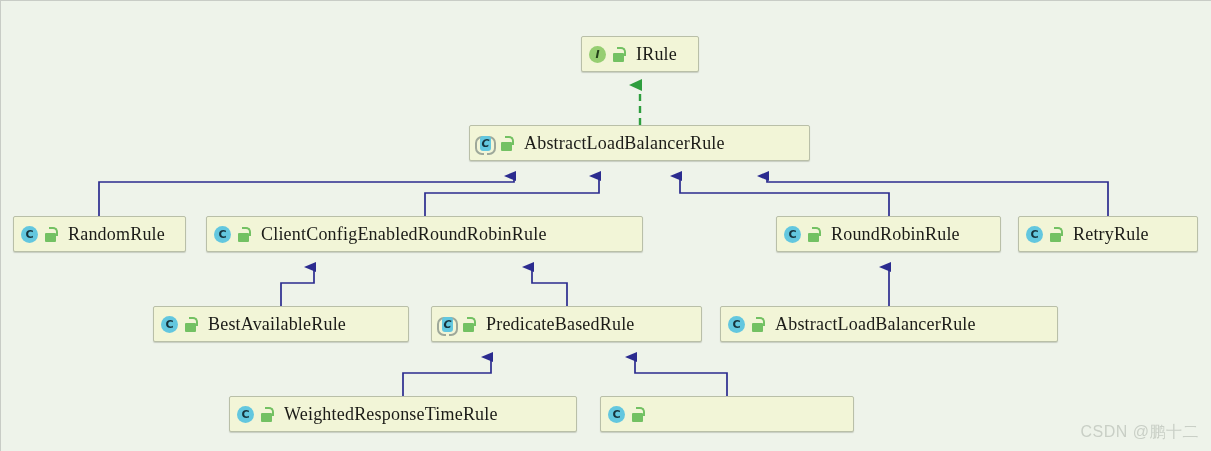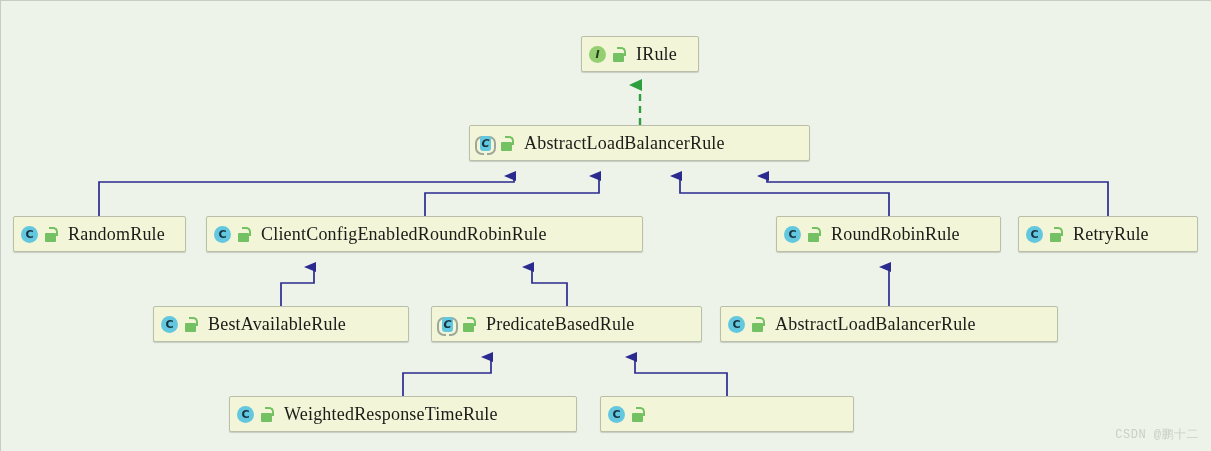--- a/index.html
+++ b/index.html
@@ -136,22 +136,22 @@
     height: 7px;
     border: 2px solid #73c163;
     border-bottom: none;
     border-left: none;
     border-radius: 0 5px 0 0;
   }
   .watermark {
     position: absolute;
     right: 12px;
     bottom: 8px;
-    font-family: Liberation Mono, monospace;
-    font-size: 12px;
+    font-family: Liberation Sans, sans-serif;
+    font-size: 16px;
     color: #c9cfc6;
     letter-spacing: 0.5px;
     z-index: 4;
   }
 </style>
 </head>
 <body>
 
 <div id="canvas">
 

